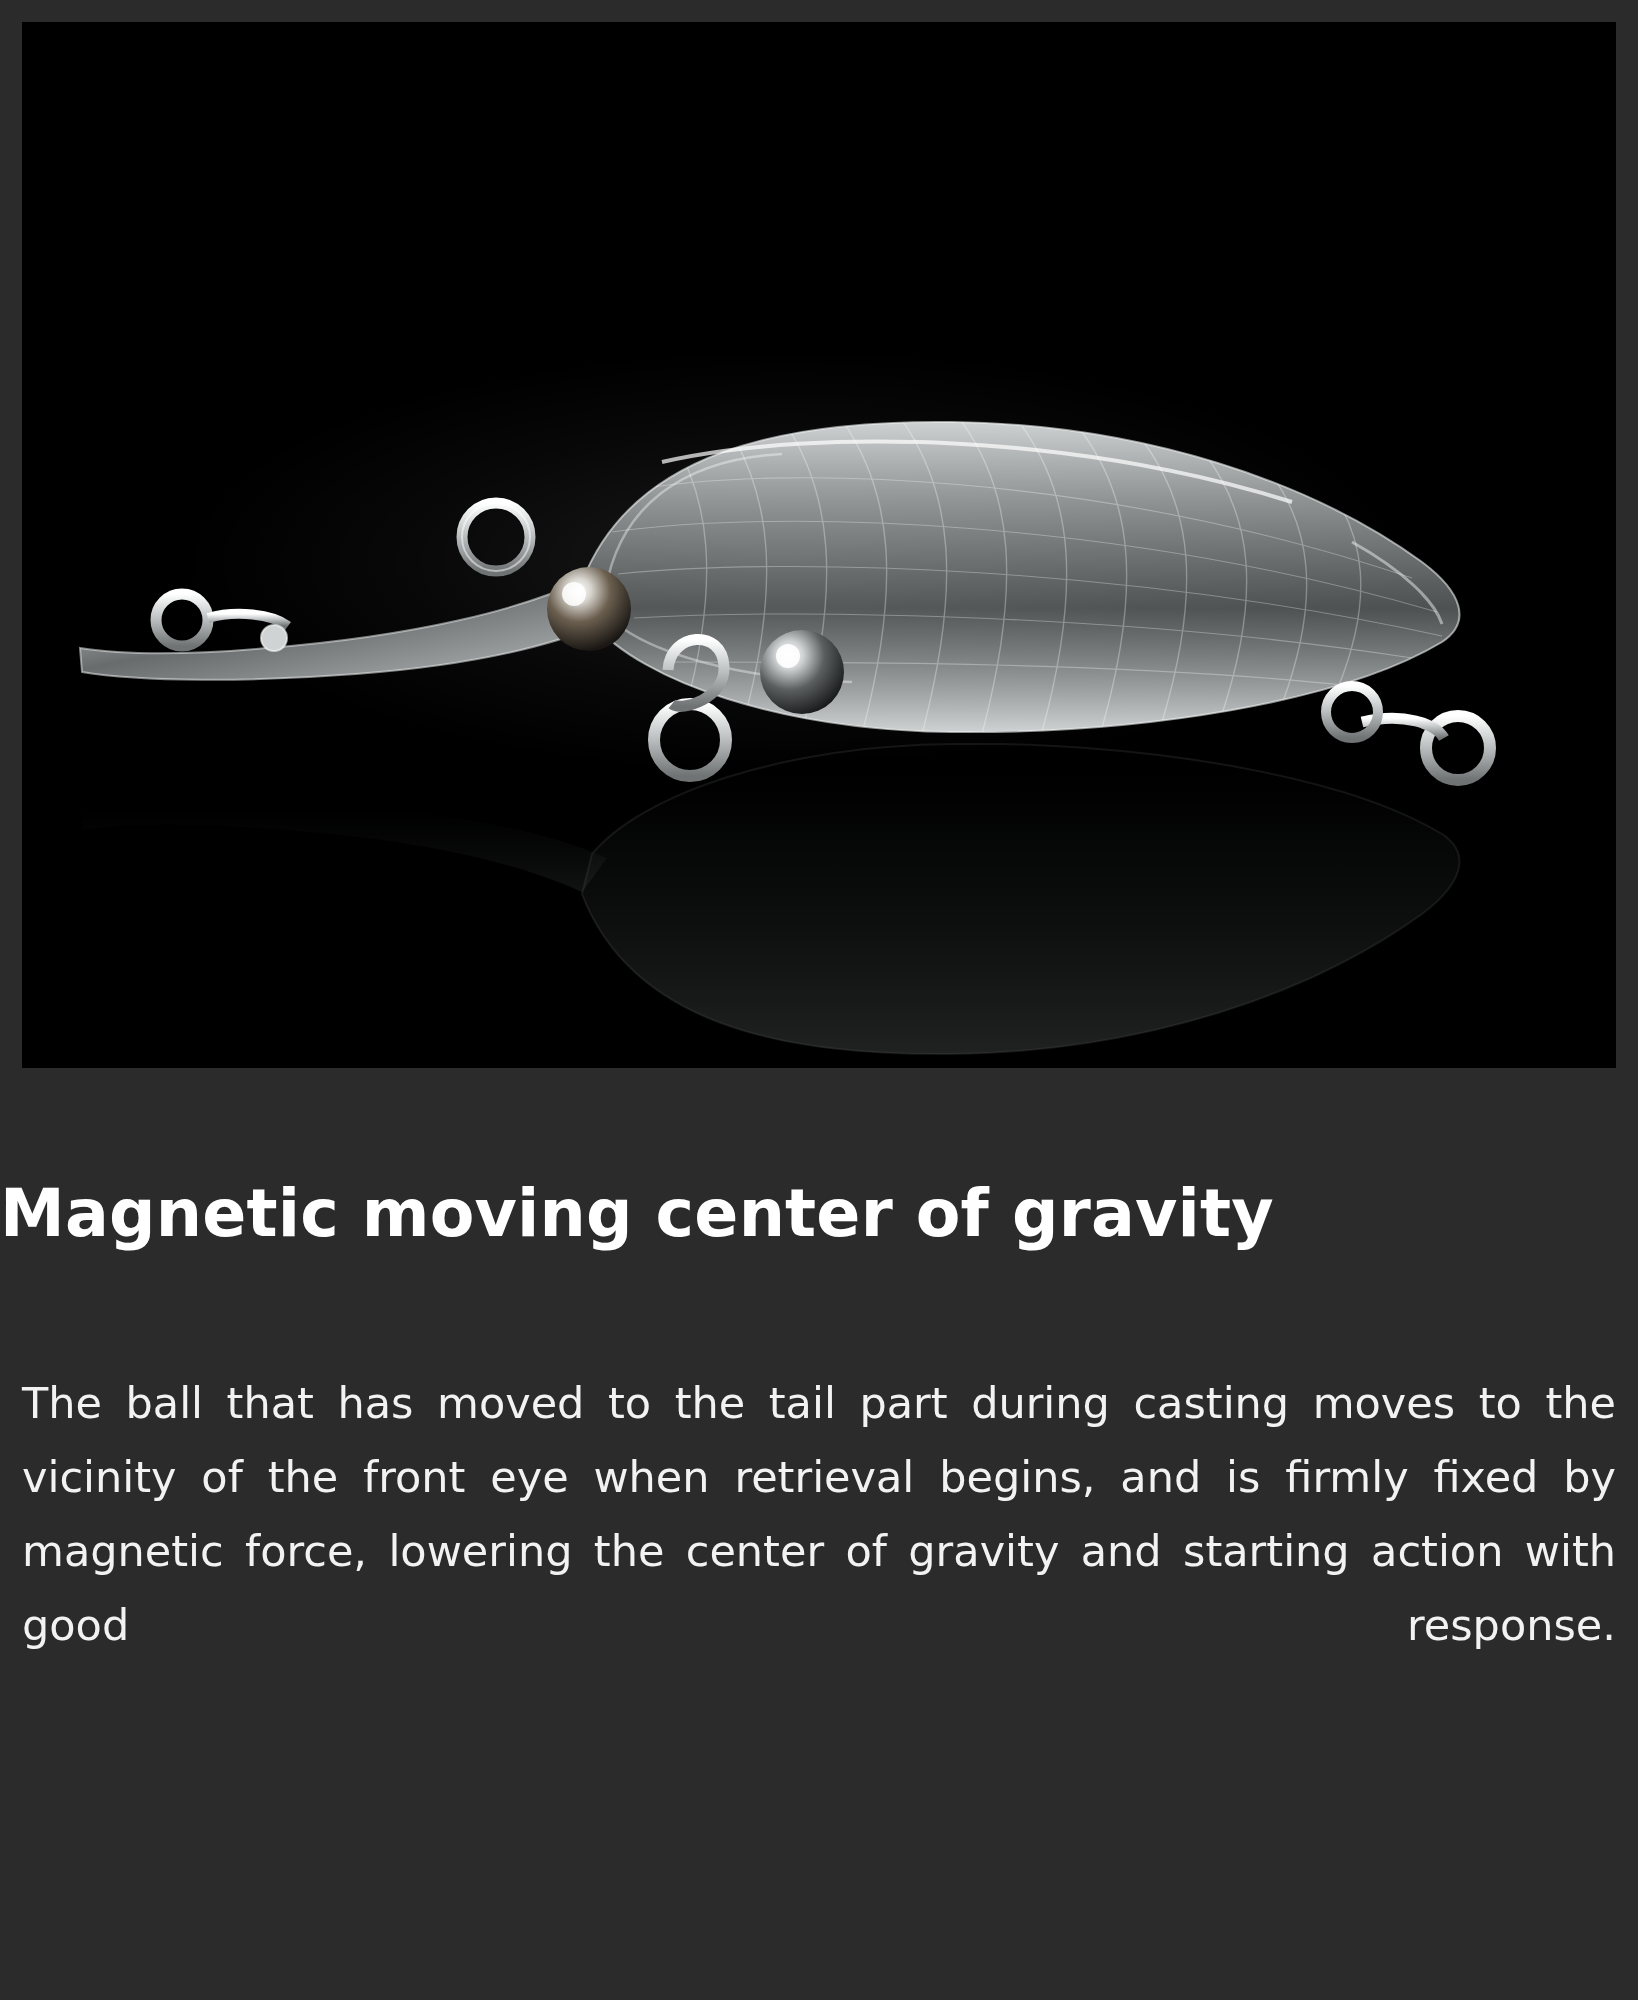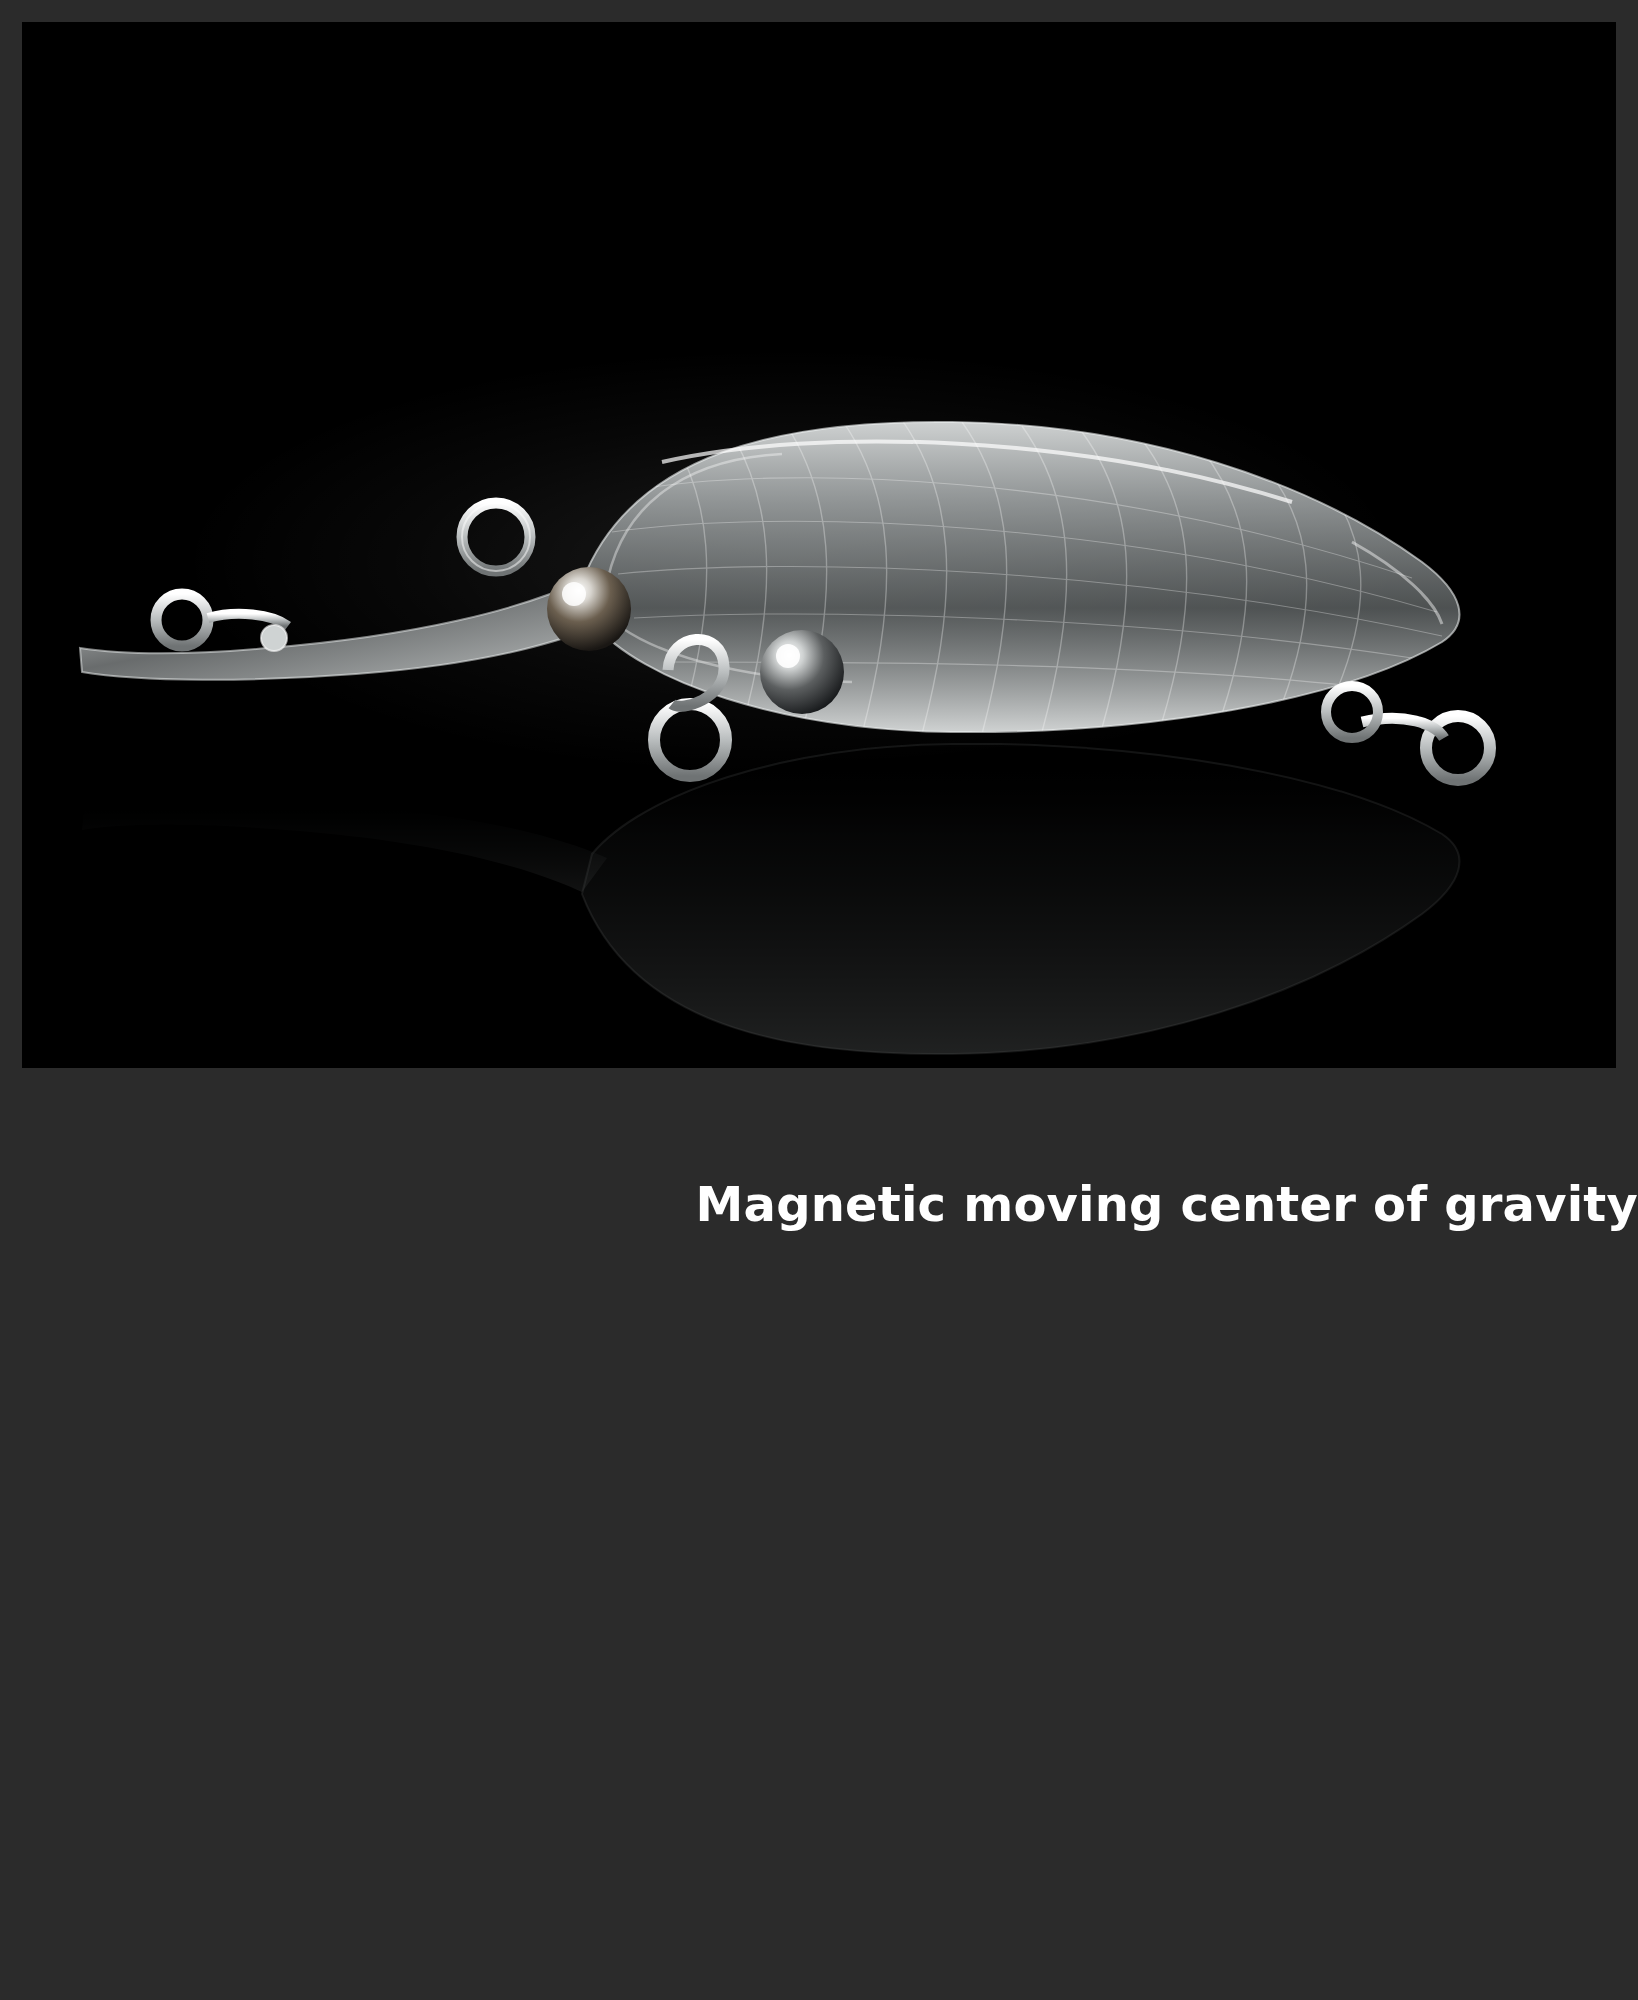--- a/index.html
+++ b/index.html
@@ -45,22 +45,22 @@
     top: 330px;
     width: 1200px;
     height: 420px;
     background: radial-gradient(ellipse at 50% 50%, rgba(255,255,255,0.10) 0%, rgba(255,255,255,0.03) 45%, rgba(0,0,0,0) 72%);
     pointer-events: none;
   }
 
   
   .heading {
     margin: 108px 0 0 0;
-    text-align: right;
-    font-size: 48px;
+    text-align: left;
+    font-size: 65px;
     font-weight: bold;
     letter-spacing: 0.2px;
     color: #ffffff;
     font-family: "DejaVu Sans", sans-serif;
   }
 
   
   .body-text {
     margin: 116px 22px 0 22px;
     width: 1594px;
@@ -198,14 +198,15 @@
 
         <path d="M1330 520 C1380 548 1412 578 1420 602" fill="none" stroke="#ffffff" stroke-opacity="0.45" stroke-width="3"></path>
 
         <path d="M640 440 C800 404 1060 414 1270 480" fill="none" stroke="#ffffff" stroke-opacity="0.7" stroke-width="4"></path>
       </svg>
     </div>
   </div>
 
   <h1 class="heading">Magnetic moving center of gravity</h1>
 
+  <p class="body-text">The ball that has moved to the tail part during casting moves to the vicinity of the front eye when retrieval begins, and is firmly fixed by magnetic force, lowering the center of gravity and starting action with good response.</p>
 
 </div>
 
 </body></html>

